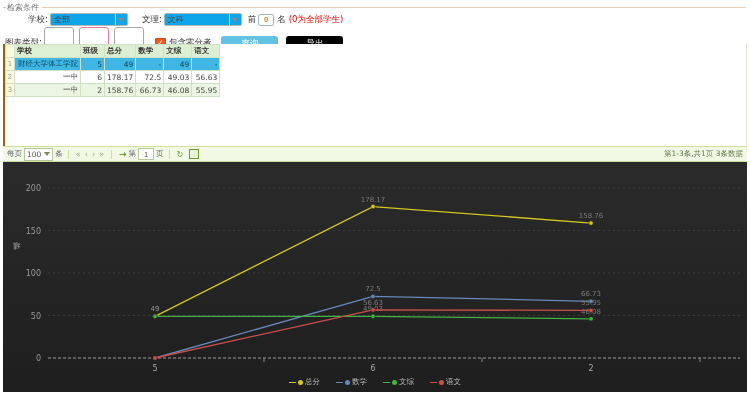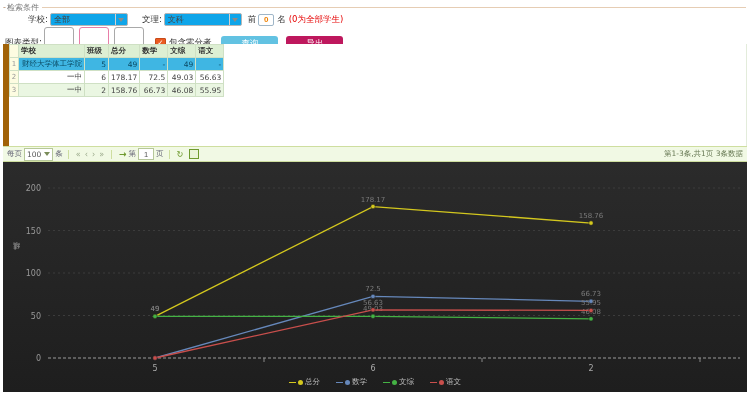--- a/index.html
+++ b/index.html
@@ -27,25 +27,25 @@
   .rednote{color:#e60000;font-size:8.5px;margin-left:1px;white-space:nowrap;}
   .ctype-btn{height:14px;min-width:30px;background:#fff;border:1px solid #a9a9a9;border-radius:3px;
              font-size:8px;color:#444;margin-right:5px;padding:15px 6px;line-height:12px;position:relative;}
   .ctype-btn.active{border:1px solid #e87ea8;}
   .ctype-btn.active:after{content:"";position:absolute;right:-1px;bottom:-1px;width:0;height:0;
              border-left:5px solid transparent;border-bottom:5px solid #e87ea8;}
   .chk{width:9px;height:9px;background:#ea5b22;border:1px solid #c84a18;border-radius:1px;
        color:#fff;font-size:7px;line-height:9px;text-align:center;margin-right:3px;}
   .btn-blue{height:15px;border:none;border-radius:3px;background:#62c2e2;color:#fff;
             font-size:8.5px;padding:0 20px;margin-left:8px;line-height:15px;}
-  .btn-blue.lighter{background:#be185d;}
+  .btn-blue.lighter{background:#000000;}
 
   
   .grid-area{position:absolute;top:44px;left:3px;right:3px;height:102px;background:#fff;
-             border-left:6px solid #a16207;border-right:1px solid #e3ecdb;}
+             border-left:2px solid #a16207;border-right:1px solid #e3ecdb;}
   table.res{border-collapse:collapse;table-layout:fixed;}
   table.res th,table.res td{border:1px solid #cfe0c4;font-size:7.5px;padding:1px 2px;height:10px;
              overflow:hidden;white-space:nowrap;box-sizing:border-box;}
   table.res th{background:#ddefd3;color:#333;font-weight:bold;text-align:left;}
   table.res td{text-align:right;color:#444;background:#fff;}
   table.res .rn{width:9px;background:#fdfce1;color:#999;font-size:7px;text-align:center;padding:1px 1px;}
   table.res .c-school{width:66px;}
   table.res .c-class{width:24px;}
   table.res .c-num{width:28px;}
   tr.sel-row td{background:#3fb6e3;color:#0b4a63;}

